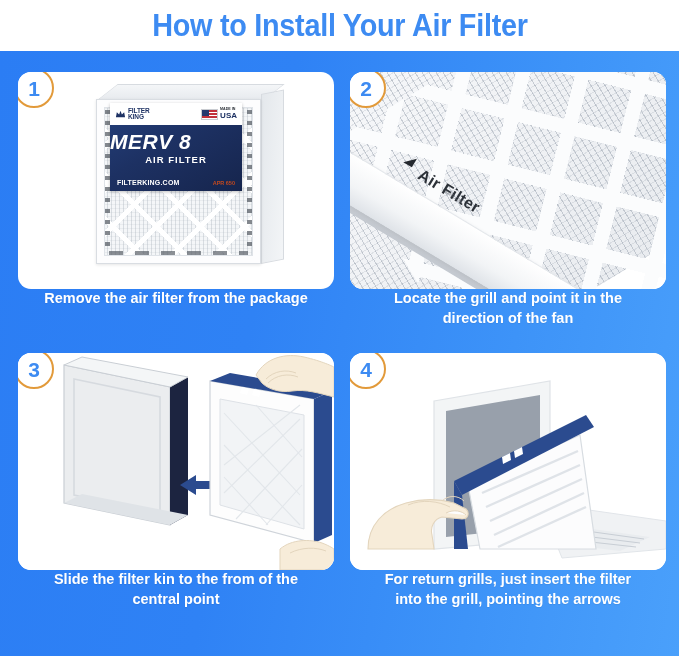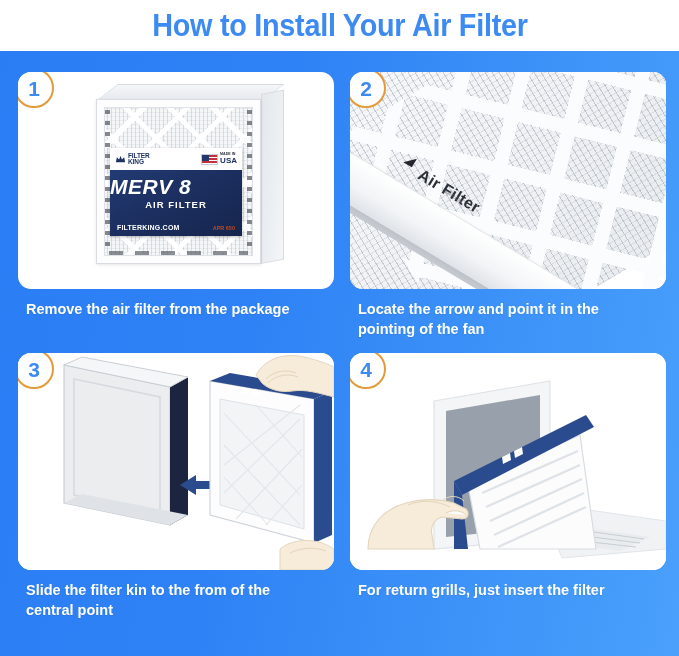--- a/index.html
+++ b/index.html
@@ -73,21 +73,21 @@
     align-items: center;
     justify-content: center;
     font-size: 21px;
     font-weight: 700;
     color: #3d8bf2;
     z-index: 20;
     line-height: 1;
   }
 
   .caption {
-    margin-top: 11px;
+    text-align: center;
     color: #ffffff;
     font-size: 14.5px;
     font-weight: 700;
     line-height: 1.35;
     padding: 0 8px;
     text-shadow: 0 1px 1px rgba(0,0,0,0.07);
   }
 
   
   .scene1 { position: absolute; inset: 0; }
@@ -165,21 +165,20 @@
 
   
   .label {
     position: absolute;
     left: 13px; top: 3px;
     width: 132px; height: 88px;
     background: linear-gradient(150deg, #24407c 0%, #1d3163 45%, #16254d 100%);
     box-shadow: 0 1px 3px rgba(0,0,0,0.25);
     z-index: 5;
     overflow: hidden;
-    margin-top: 45px;
   }
   .label-top {
     position: absolute;
     left: 0; right: 0; top: 0; height: 22px;
     background: #ffffff;
     display: flex;
     align-items: center;
     justify-content: space-between;
     padding: 0 5px;
   }
@@ -384,22 +383,22 @@
         <svg class="p2-arrow" viewBox="0 0 24 24">
           <path d="M20 20 L20 5 L5 20 Z" fill="#24282e"></path>
         </svg>
         <div class="p2-text">Air Filter</div>
         <div class="p2-text-sub">AIRFLOW</div>
       </div>
 
       <div class="badge">2</div>
     </div>
     <div class="caption">
-      <div>Locate the arrow and point it in the</div>
-      <div>pointing of the fan</div>
+      <div>Locate the grill and point it in the</div>
+      <div>direction of the fan</div>
     </div>
   </div>
 
   <div class="step s3">
     <div class="card">
 
       <div class="scene3">
         <svg viewBox="0 0 316 217" width="316" height="217">
 
           <g>
@@ -503,16 +502,17 @@
             <path d="M92 148 C98 142 108 142 114 148" fill="none" stroke="#e3d5bd" stroke-width="1"></path>
             <path d="M96 160 C104 156 112 158 116 162" fill="#fdfdfd" stroke="#e3d5bd" stroke-width="1"></path>
           </g>
         </svg>
       </div>
 
       <div class="badge">4</div>
     </div>
     <div class="caption">
       <div>For return grills, just insert the filter</div>
+      <div>into the grill, pointing the arrows</div>
     </div>
   </div>
 
 </div>
 
 </body></html>

